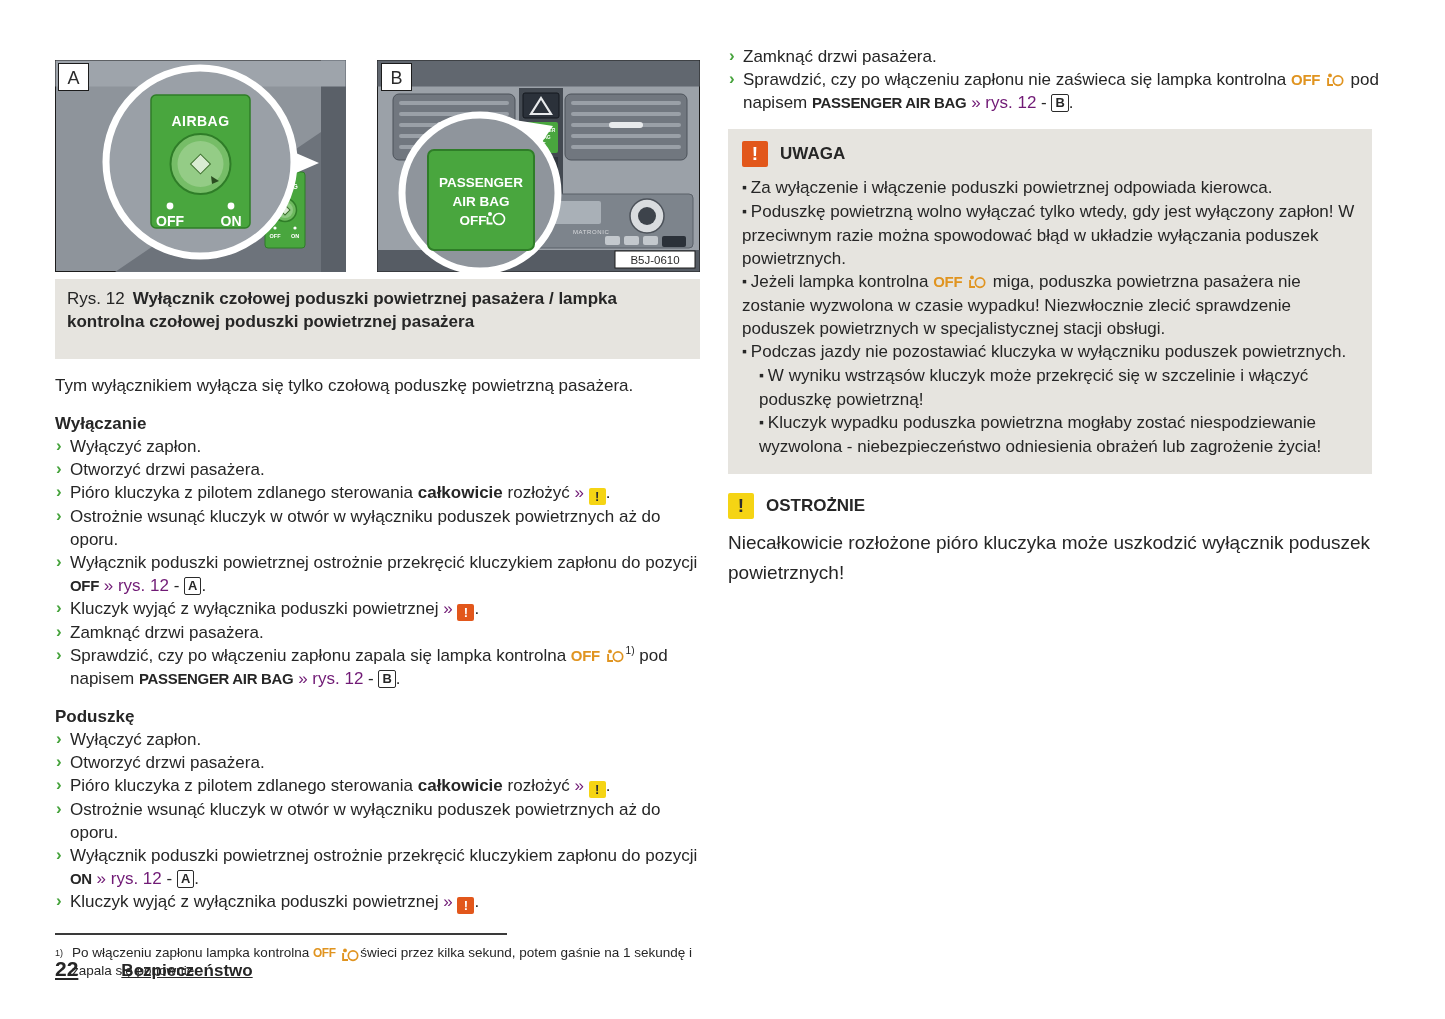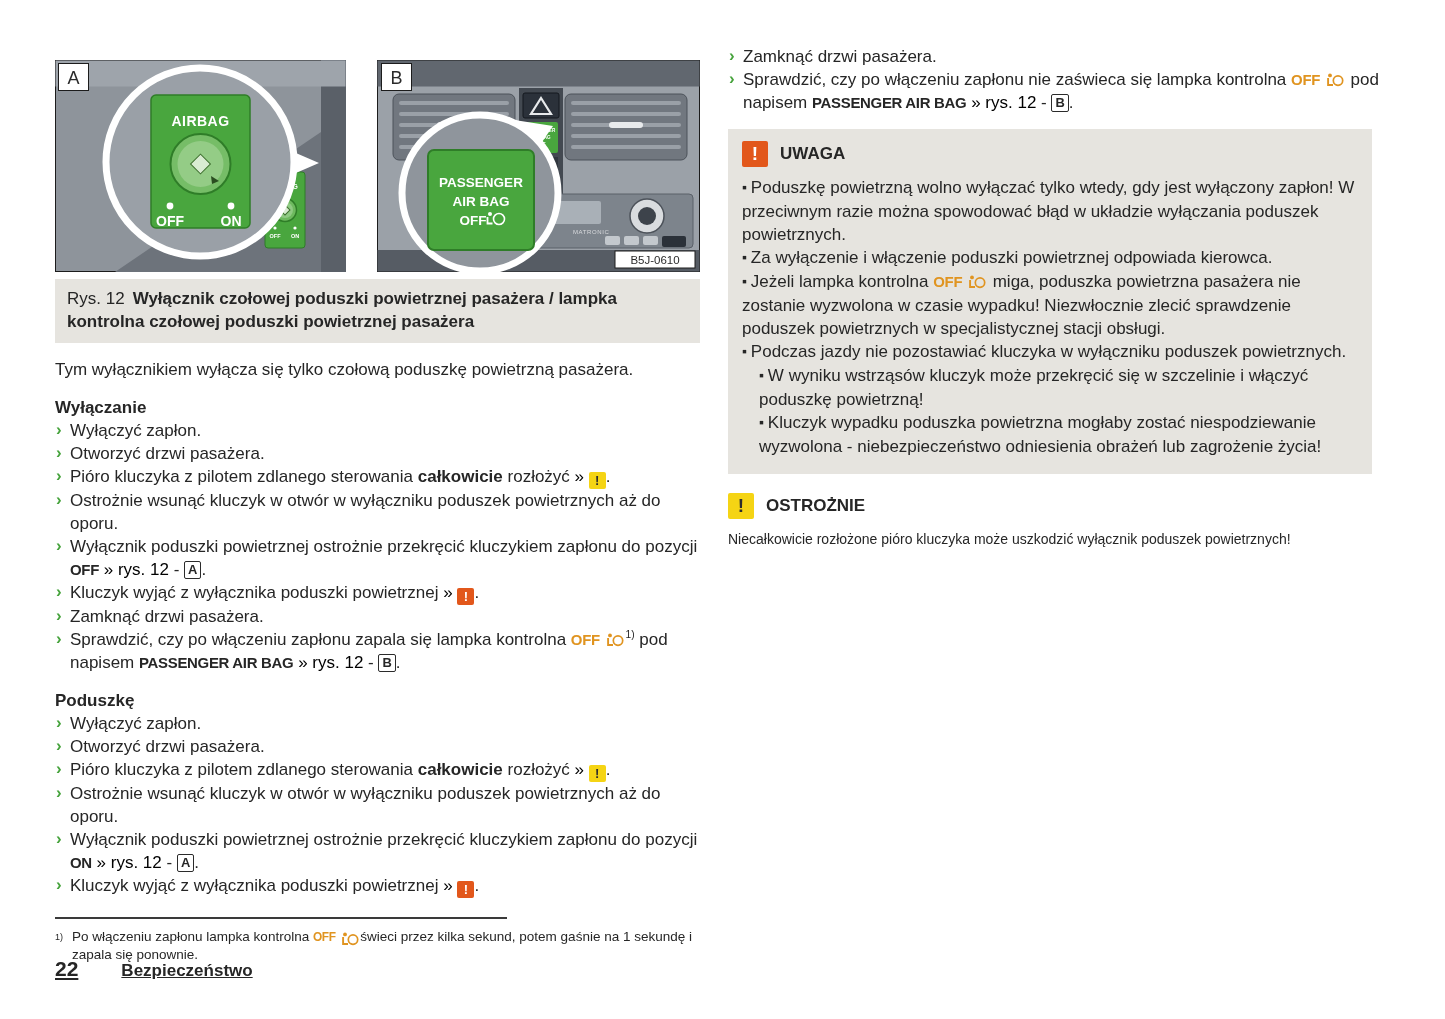--- a/index.html
+++ b/index.html
@@ -6,35 +6,35 @@
   body{width:1445px;height:1019px;position:relative;overflow:hidden;
        font-family:"Liberation Sans",sans-serif;color:#262626;
        -webkit-font-smoothing:antialiased;}
   .col-left{position:absolute;left:55px;top:47px;width:645px;}
   .col-right{position:absolute;left:728px;top:45px;width:668px;}
 
   .section-bar{background:#a8a2a2;color:#262626;font-size:19px;font-weight:700;
                padding:3px 11px 5px;letter-spacing:.1px;}
 
   .figure-wrap{margin-top:13px;border:0;line-height:0;}
-  .figure-caption{background:#e6e4df;margin-top:7px;padding:8px 12px 10px;
+  .figure-caption{background:#e6e4df;margin-top:7px;padding:8px 12px 26px;
                   font-size:17px;line-height:23px;}
   .cap-prefix{font-weight:400;margin-right:8px;}
   .cap-bold{font-weight:700;}
 
   .intro{font-size:17px;line-height:23px;margin:15px 0 0;}
   .list-heading{font-size:17px;font-weight:700;margin:17px 0 1px;}
 
   ul.chevrons{list-style:none;margin:0;padding:0;font-size:17px;line-height:23px;}
   ul.chevrons li{position:relative;padding-left:15px;margin:0;}
   ul.chevrons li::before{content:"\203A";color:#46a33c;font-weight:700;
                          position:absolute;left:1px;top:-1px;}
 
   .seg-b{font-weight:700;}
-  .seg-link{color:#000000;}
+  .seg-link{color:#701a75;}
   .seg-cond{font-weight:700;font-size:.88em;letter-spacing:-.3px;}
   .seg-ind{color:#e09420;font-weight:700;font-size:.88em;letter-spacing:-.3px;}
   .seg-box{display:inline-block;border:1.4px solid #2b2b2b;border-radius:2px;
            padding:0 3px;font-size:.76em;line-height:1.25;font-weight:600;
            vertical-align:1px;background:#fff;}
   .seg-sup{vertical-align:super;font-size:.6em;line-height:0;}
 
   .inline-icon{display:inline-block;width:17px;height:17px;border-radius:2px;
                text-align:center;font-weight:700;font-size:13px;line-height:17px;
                vertical-align:-3px;}
@@ -50,21 +50,21 @@
   .warn-badge{width:26px;height:26px;border-radius:2px;text-align:center;
               font-weight:700;font-size:19px;line-height:26px;flex:0 0 auto;}
   .badge-orange{background:#e2571b;color:#fff;}
   .badge-yellow{background:#f5d414;color:#2d2d2d;}
   .warn-title{font-size:17px;font-weight:700;}
   .note{margin:0;font-size:17px;line-height:23px;}
   .note::before{content:"\25AA\00A0";font-size:14px;position:relative;top:-1px;}
   .note.indent-1{margin-left:17px;}
 
   .caution{margin-top:19px;}
-  .caution-text{font-size:14px;line-height:23px;margin:7px 0 16px;}
+  .caution-text{font-size:19px;line-height:30px;margin:7px 0 16px;}
 
   .footnote-rule{border:0;border-top:2px solid #3a3a3a;width:452px;margin:19px 0 9px;}
   .footnote{font-size:13.5px;line-height:18px;display:flex;gap:9px;}
   .footnote .fn-marker{font-size:9px;vertical-align:super;line-height:18px;flex:0 0 auto;}
   .footnote .fn-body{display:block;}
   .footnote .inline-icon{width:14px;height:14px;font-size:10px;line-height:14px;}
   .footnote .icon-airbag{width:17px;height:13px;}
 
   .page-footer{position:absolute;left:55px;top:957px;display:flex;align-items:baseline;text-decoration:underline;}
   .page-num{font-size:21px;font-weight:700;}
@@ -249,22 +249,22 @@
             <circle cx="13" cy="8.6" r="4.7" fill="none" stroke="#e09420" stroke-width="1.7"></circle>
           </svg></span><span> pod napisem </span><span class="seg-cond">PASSENGER AIR BAG</span><span> </span><span class="seg-link">» rys. 12</span><span> - </span><span class="seg-box">B</span><span>.</span></li>
     </ul>
 
   <div class="warn-box">
     <div class="warn-head">
       <span class="warn-badge badge-orange">!</span>
       <span class="warn-title">UWAGA</span>
     </div>
     <div>
+        <p class="note indent-0"><span>Za wyłączenie i włączenie poduszki powietrznej odpowiada kierowca.</span></p>
         <p class="note indent-0"><span>Poduszkę powietrzną wolno wyłączać tylko wtedy, gdy jest wyłączony zapłon! W przeciwnym razie można spowodować błąd w układzie wyłączania poduszek powietrznych.</span></p>
-        <p class="note indent-0"><span>Za wyłączenie i włączenie poduszki powietrznej odpowiada kierowca.</span></p>
         <p class="note indent-0"><span>Jeżeli lampka kontrolna </span><span class="seg-ind">OFF</span><span> </span><span class="inline-icon icon-airbag"><svg width="21" height="16" viewBox="0 0 21 16">
               <circle cx="5" cy="3.4" r="1.9" fill="#e09420"></circle>
               <path d="M3.1,6 L3.1,13 L8,13" stroke="#e09420" stroke-width="1.9" fill="none"></path>
               <circle cx="13" cy="8.6" r="4.7" fill="none" stroke="#e09420" stroke-width="1.7"></circle>
             </svg></span><span> miga, poduszka powietrzna pasażera nie zostanie wyzwolona w czasie wypadku! Niezwłocznie zlecić sprawdzenie poduszek powietrznych w specjalistycznej stacji obsługi.</span></p>
         <p class="note indent-0"><span>Podczas jazdy nie pozostawiać kluczyka w wyłączniku poduszek powietrznych.</span></p>
         <p class="note indent-1"><span>W wyniku wstrząsów kluczyk może przekręcić się w szczelinie i włączyć poduszkę powietrzną!</span></p>
         <p class="note indent-1"><span>Kluczyk wypadku poduszka powietrzna mogłaby zostać niespodziewanie wyzwolona - niebezpieczeństwo odniesienia obrażeń lub zagrożenie życia!</span></p>
       </div>
   </div>

